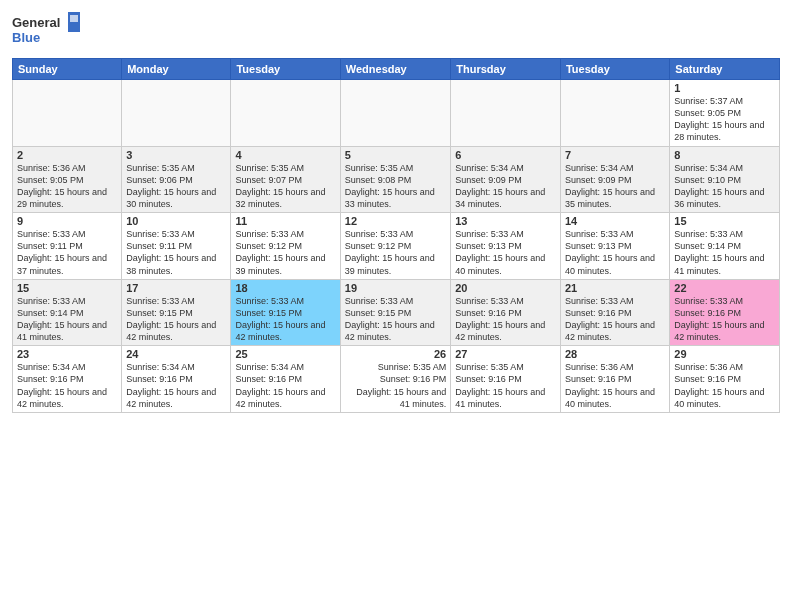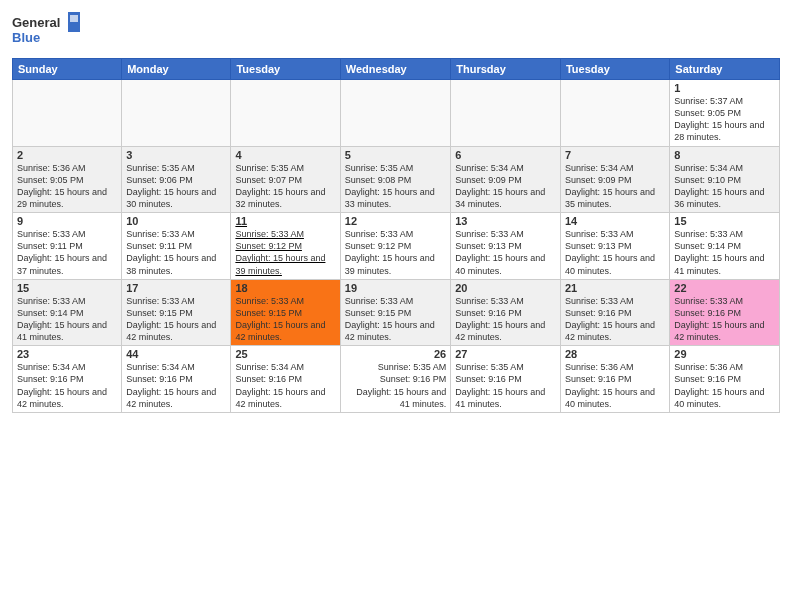--- a/index.html
+++ b/index.html
@@ -177,21 +177,21 @@
             <div class="day-info">Sunrise: 5:33 AM
 Sunset: 9:11 PM
 Daylight: 15 hours and 37 minutes.</div>
           </td>
           <td style="background: rgb(255, 255, 255);">
             <span class="day-num">10</span>
             <div class="day-info">Sunrise: 5:33 AM
 Sunset: 9:11 PM
 Daylight: 15 hours and 38 minutes.</div>
           </td>
-          <td style="background: rgb(255, 255, 255); text-decoration: underline;">
+          <td style="background: rgb(255, 255, 255);">
             <span class="day-num">11</span>
             <div class="day-info">Sunrise: 5:33 AM
 Sunset: 9:12 PM
 Daylight: 15 hours and 39 minutes.</div>
           </td>
           <td style="background: rgb(255, 255, 255);">
             <span class="day-num">12</span>
             <div class="day-info">Sunrise: 5:33 AM
 Sunset: 9:12 PM
 Daylight: 15 hours and 39 minutes.</div>
@@ -221,21 +221,21 @@
             <div class="day-info">Sunrise: 5:33 AM
 Sunset: 9:14 PM
 Daylight: 15 hours and 41 minutes.</div>
           </td>
           <td style="background: rgb(240, 240, 240);">
             <span class="day-num">17</span>
             <div class="day-info">Sunrise: 5:33 AM
 Sunset: 9:15 PM
 Daylight: 15 hours and 42 minutes.</div>
           </td>
-          <td style="background: #f97316;">
+          <td style="background: #7dd3fc;">
             <span class="day-num">18</span>
             <div class="day-info">Sunrise: 5:33 AM
 Sunset: 9:15 PM
 Daylight: 15 hours and 42 minutes.</div>
           </td>
           <td style="background: rgb(240, 240, 240);">
             <span class="day-num">19</span>
             <div class="day-info">Sunrise: 5:33 AM
 Sunset: 9:15 PM
 Daylight: 15 hours and 42 minutes.</div>
@@ -260,21 +260,21 @@
           </td>
         </tr>
         <tr>
           <td style="background: rgb(255, 255, 255);">
             <span class="day-num">23</span>
             <div class="day-info">Sunrise: 5:34 AM
 Sunset: 9:16 PM
 Daylight: 15 hours and 42 minutes.</div>
           </td>
           <td style="background: rgb(255, 255, 255);">
-            <span class="day-num">44</span>
+            <span class="day-num">24</span>
             <div class="day-info">Sunrise: 5:34 AM
 Sunset: 9:16 PM
 Daylight: 15 hours and 42 minutes.</div>
           </td>
           <td style="background: rgb(255, 255, 255);">
             <span class="day-num">25</span>
             <div class="day-info">Sunrise: 5:34 AM
 Sunset: 9:16 PM
 Daylight: 15 hours and 42 minutes.</div>
           </td>

